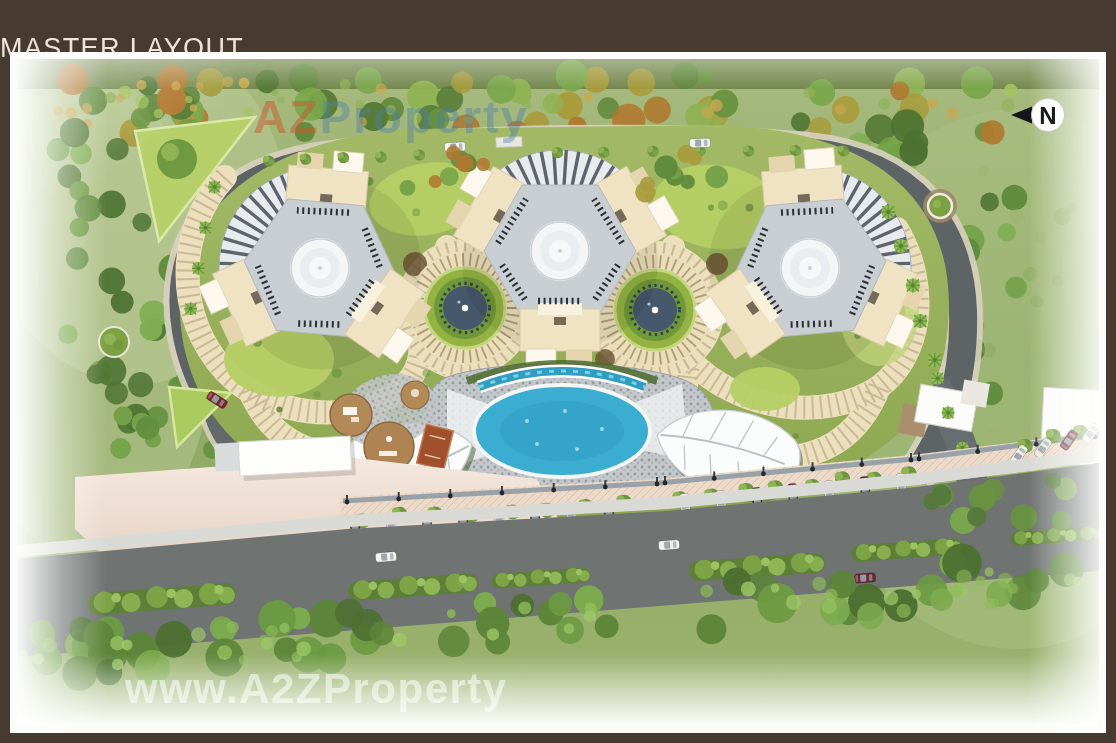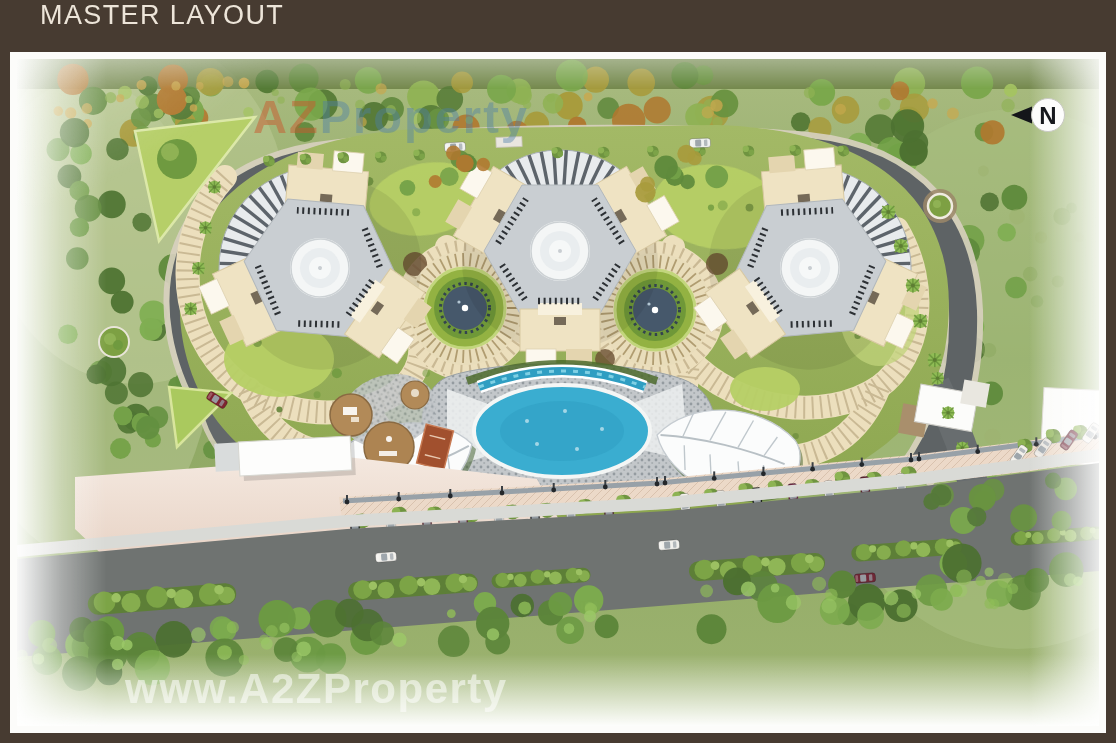--- a/index.html
+++ b/index.html
@@ -1,19 +1,19 @@
 <!DOCTYPE html>
 <html><head>
 <meta charset="utf-8">
 <style>
   html,body{margin:0;padding:0}
   body{width:1116px;height:743px;position:relative;background:#473b31;overflow:hidden;
        font-family:"Liberation Sans",sans-serif}
   .header{position:absolute;top:0;left:0;right:0;height:64px;background:#473b31;
-          display:flex;align-items:flex-start;padding-left:40px;box-sizing:border-box}
+          display:flex;align-items:flex-end;box-sizing:border-box}
   .header .title{color:#ede5d9;font-size:27px;letter-spacing:1.4px;font-weight:400}
   .mat{position:absolute;left:10px;right:10px;top:52px;bottom:10px;background:#fcfcfa;
        padding:7px;box-sizing:border-box}
   .mat svg{width:100%;height:100%;display:block}
   text{font-family:"Liberation Sans",sans-serif}
 </style>
 </head>
 <body>
 
 <div class="header">

